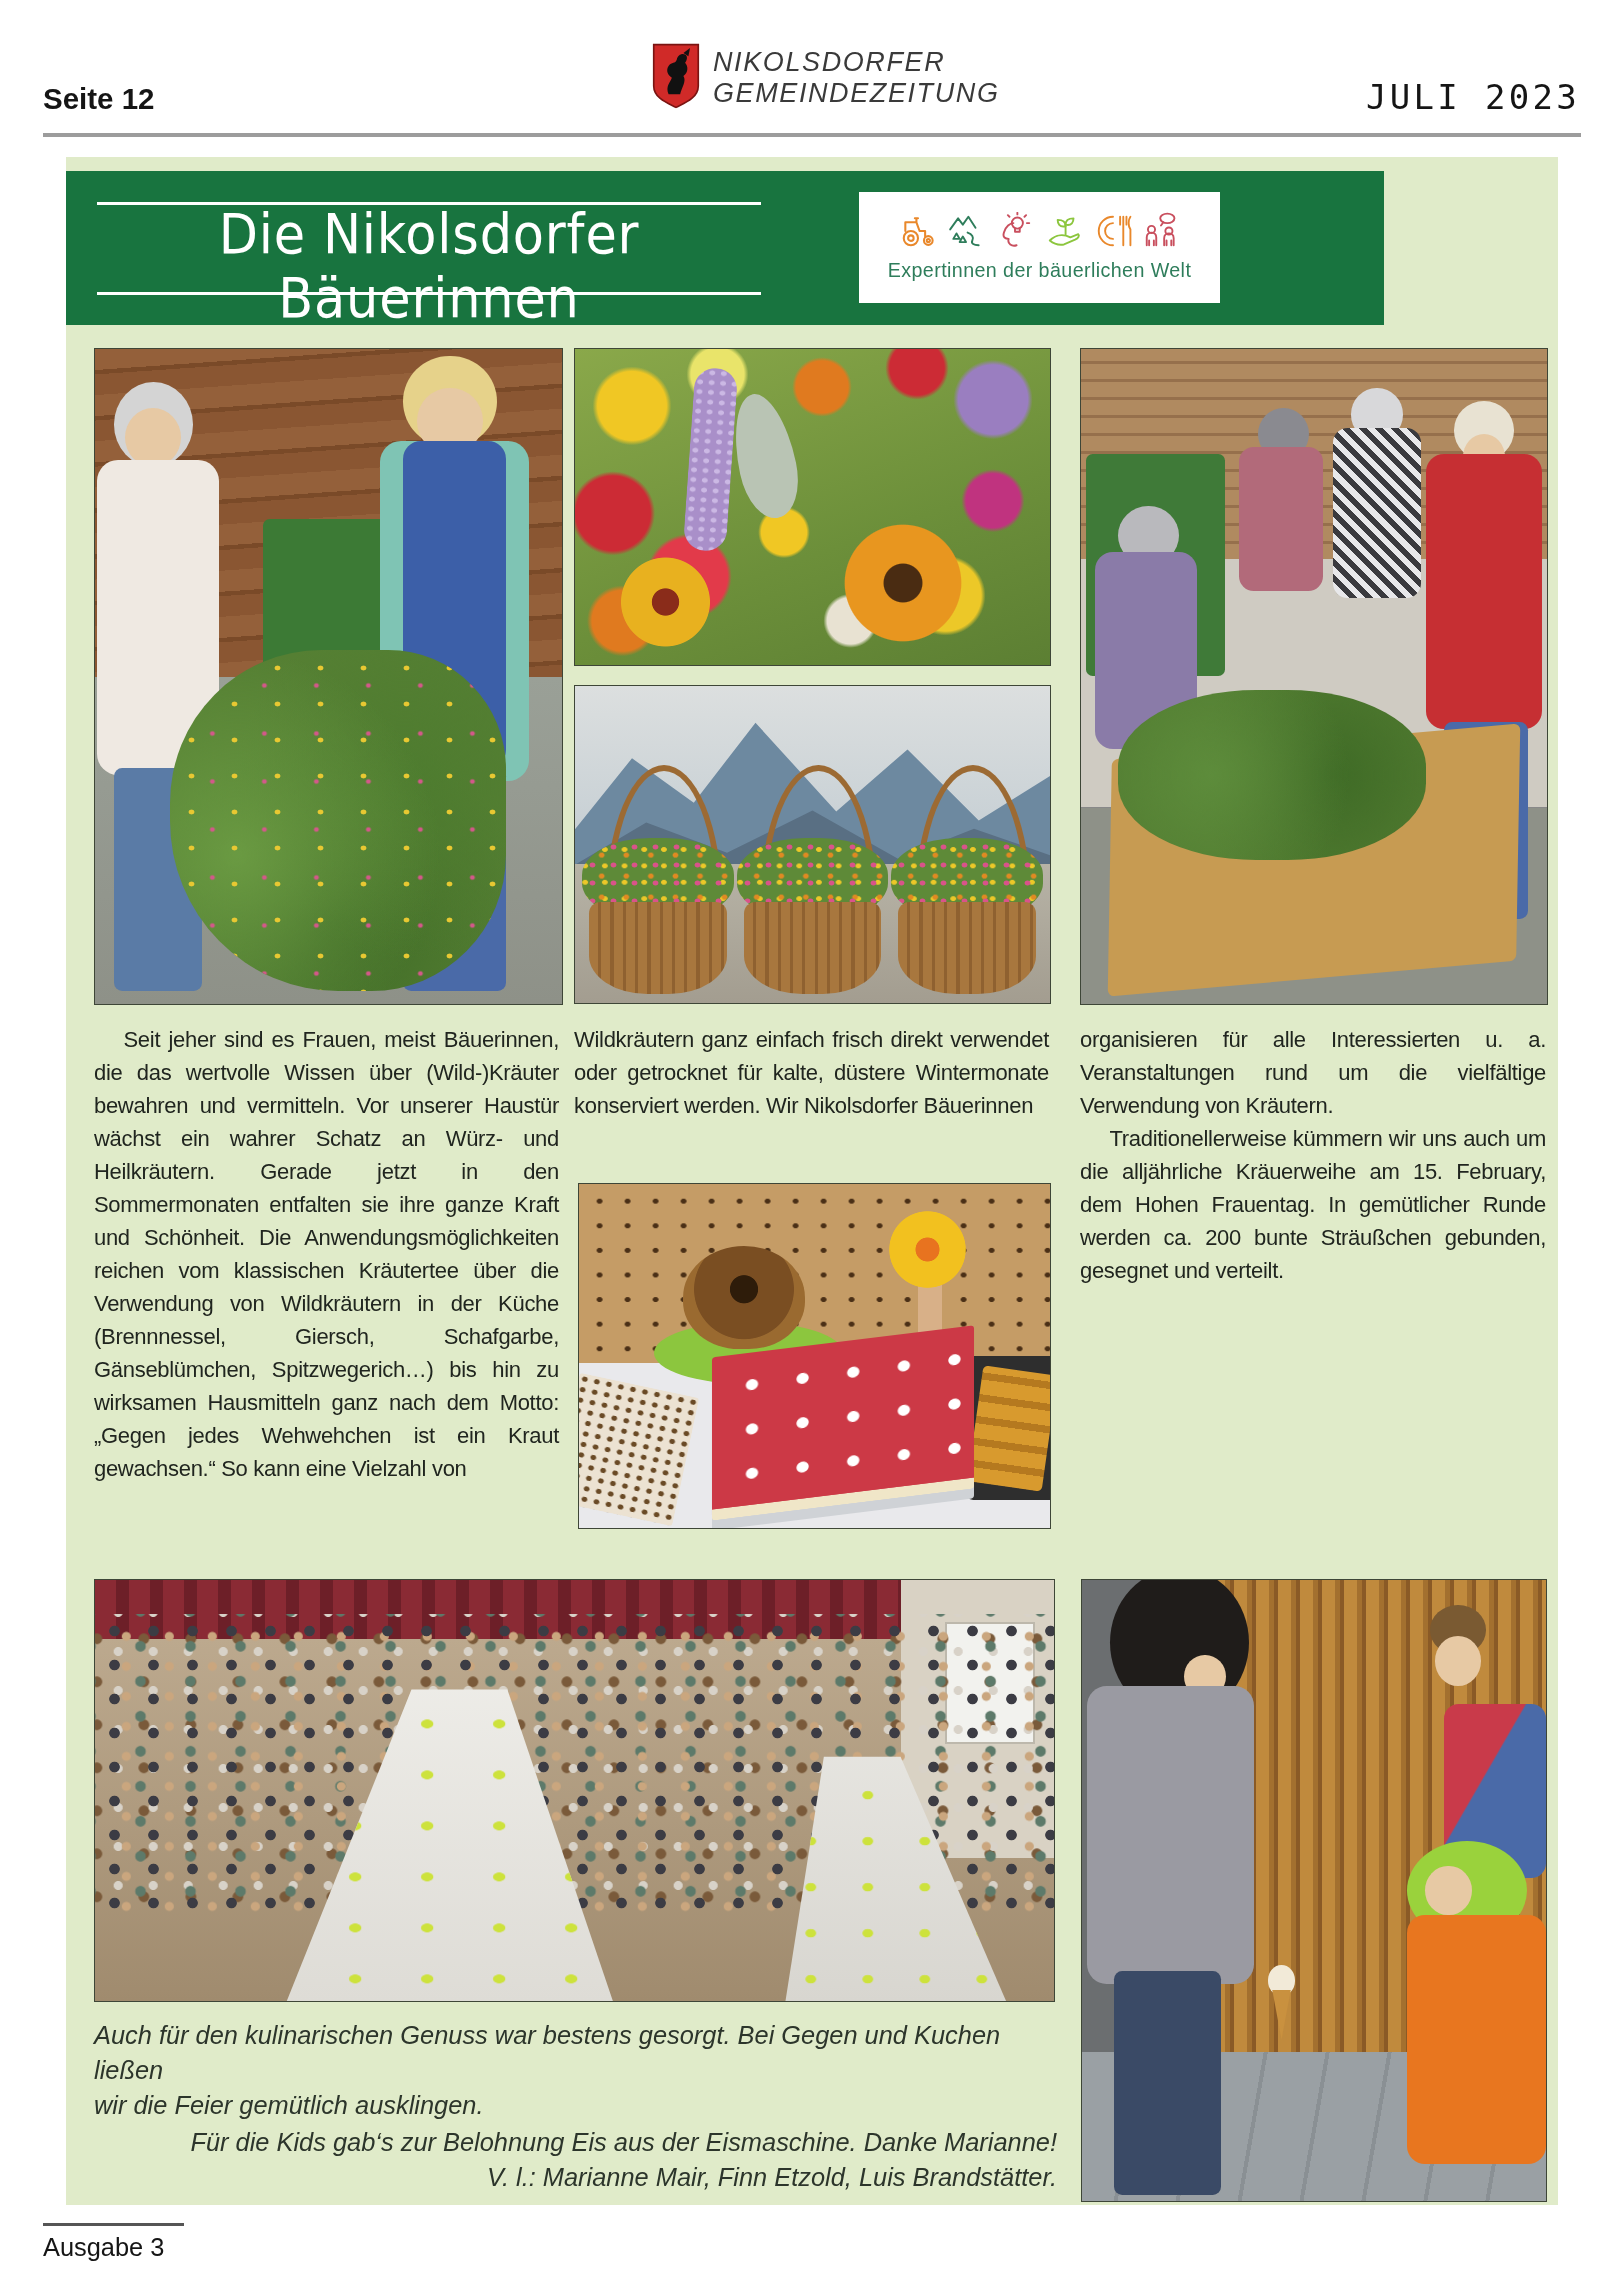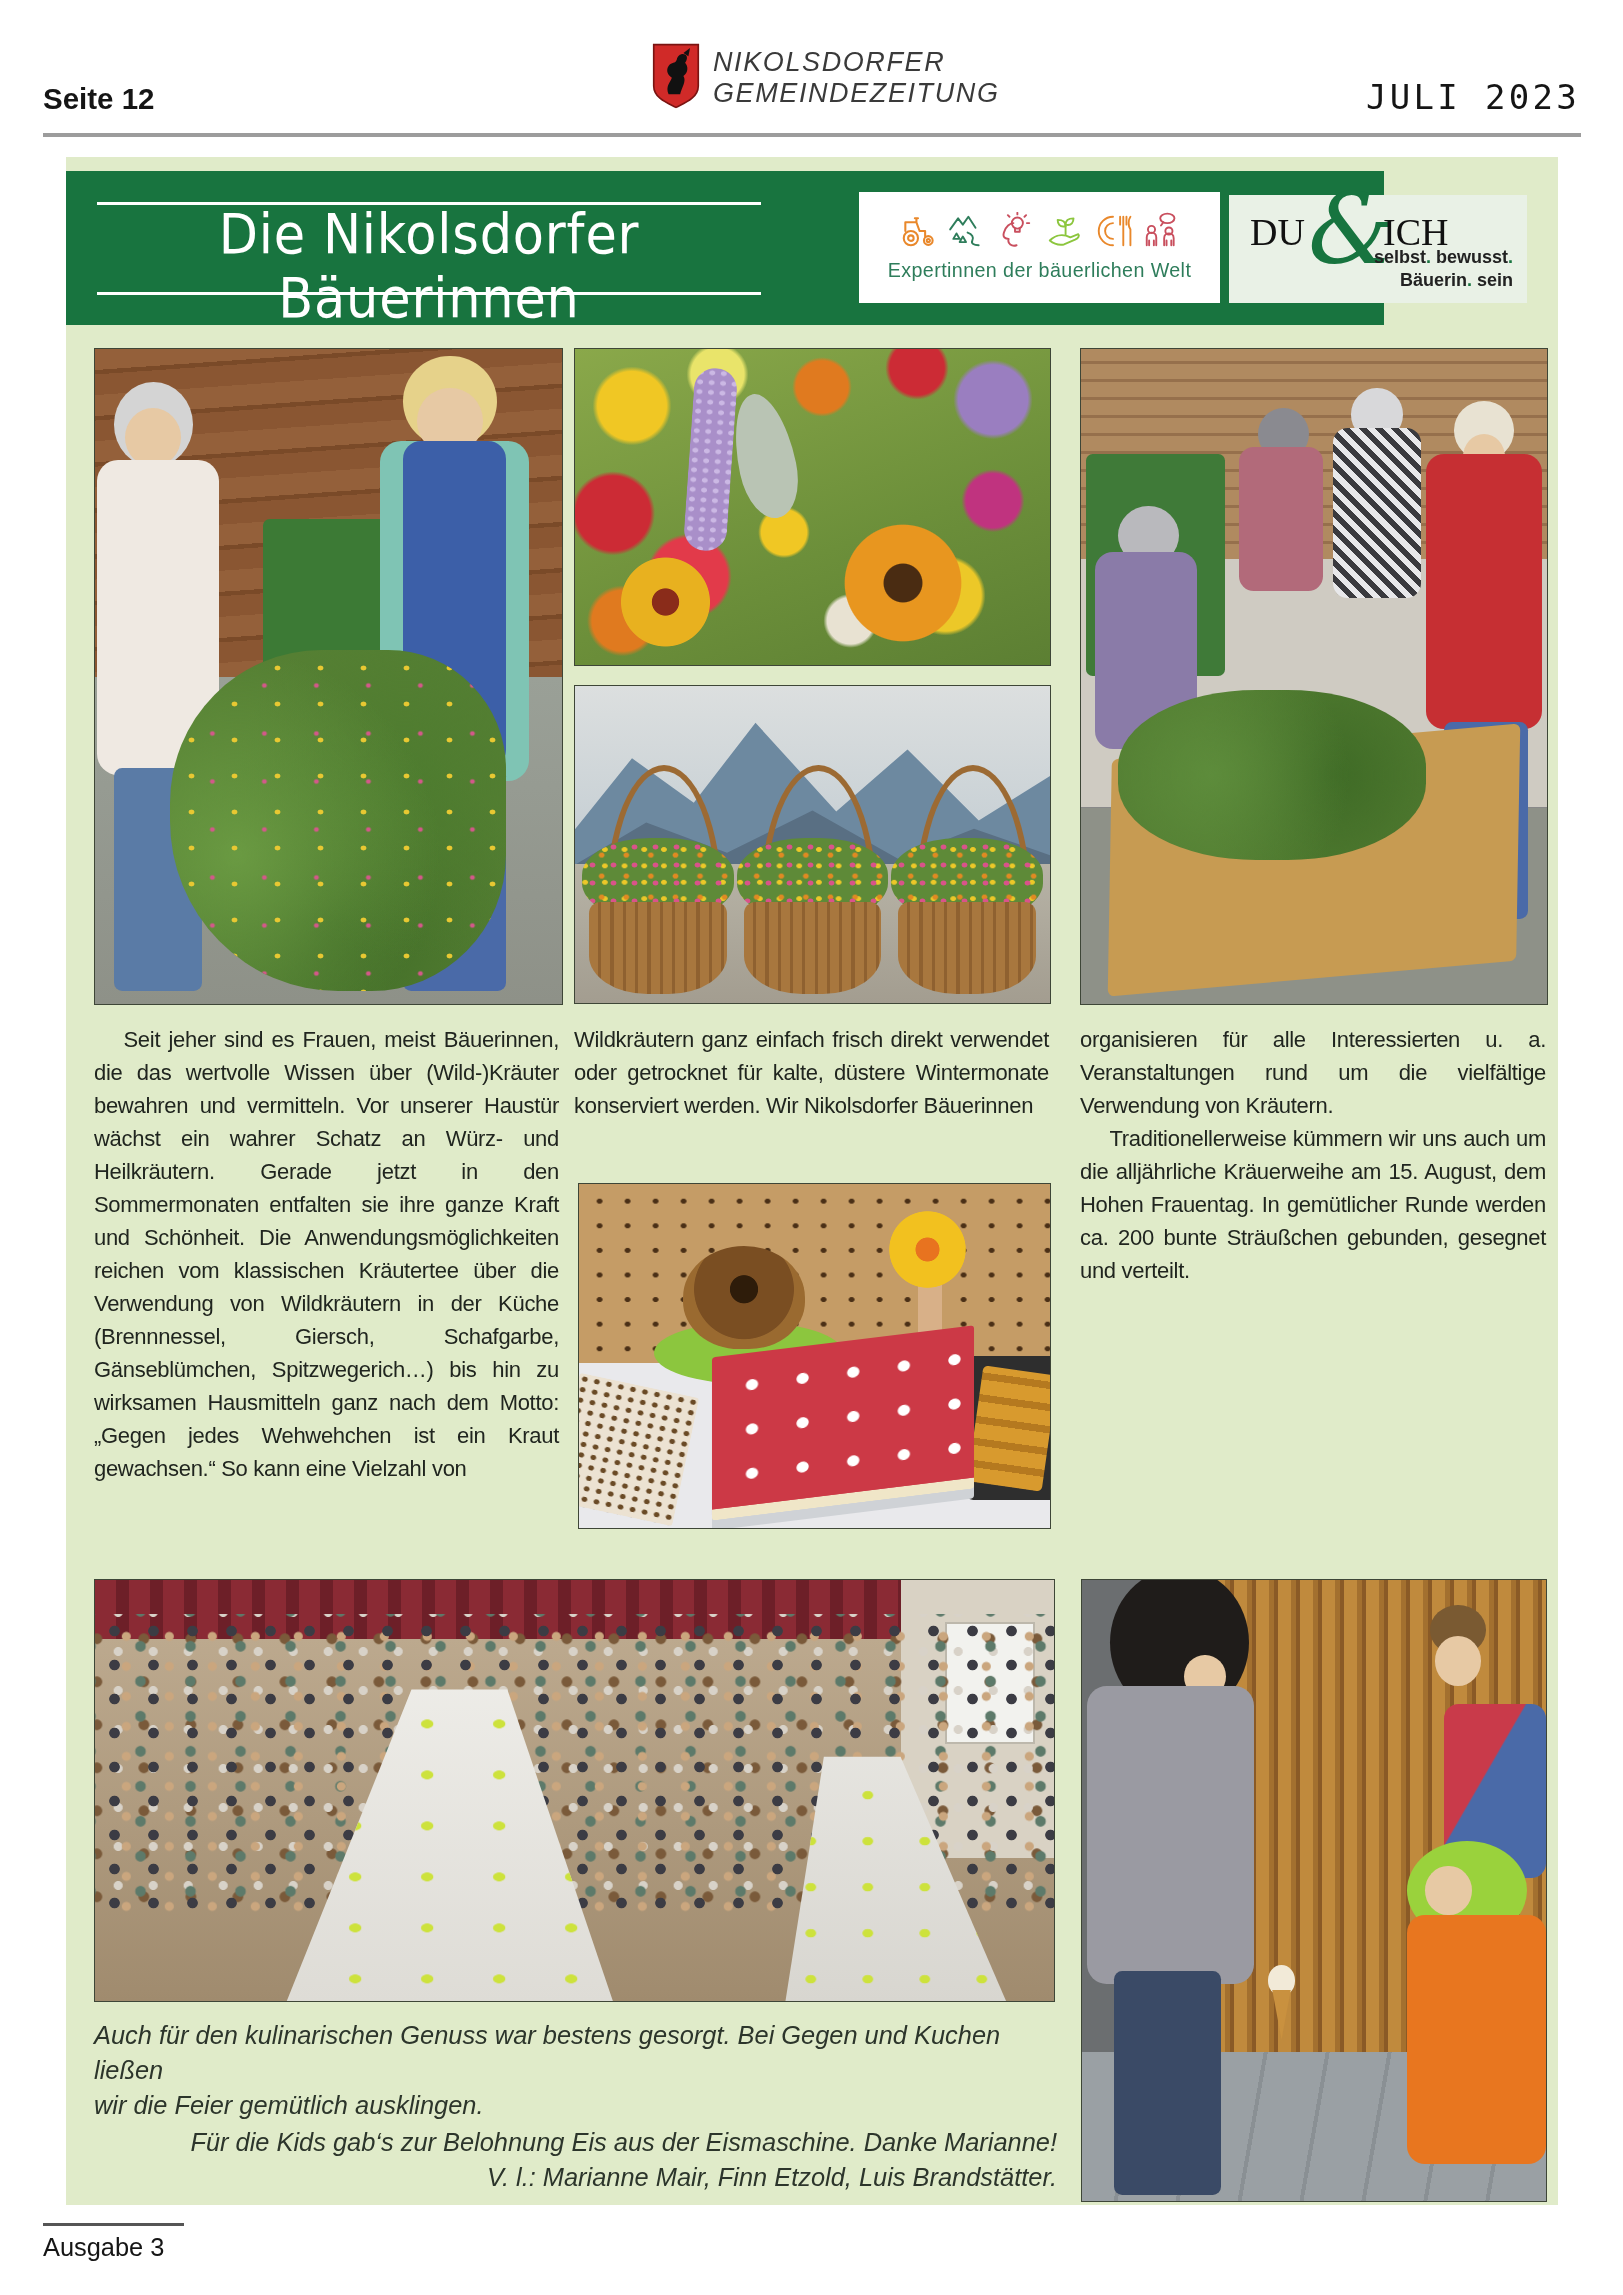--- a/index.html
+++ b/index.html
@@ -283,31 +283,20 @@
             <circle cx="12" cy="22" r="4.5"></circle>
               <path d="M6 42 v-10 c0 -4 3 -6 6 -6 c3 0 6 2 6 6 v10 M9 42 v-6 M15 42 v-6"></path>
             <circle cx="34" cy="24" r="4.5"></circle>
               <path d="M28 42 v-9 c0 -4 3 -6 6 -6 c3 0 6 2 6 6 v9 M31 42 v-6 M37 42 v-6"></path>
           </svg>
         </span>
       </div>
       <div class="expert-caption">Expertinnen der bäuerlichen Welt</div>
     </div>
 
-    <div class="a duich-box">
-      <span class="a duich-du">DU</span>
-      <span class="a duich-amp">&amp;</span>
-      <span class="a duich-ich">ICH</span>
-      <div class="a duich-tag">
-        <span>selbst</span><span class="gdot">.</span>
-        <span>bewusst</span><span class="gdot">.</span><br>
-        <span>Bäuerin</span><span class="gdot">.</span>
-        <span>sein</span>
-      </div>
-    </div>
   </div>
 
   <div class="a photo" style="left:94px;top:348px;width:467px;height:655px">
     <div class="a p1-wood"></div>
     <div class="a p1-floor"></div>
     <div class="a p1-machine"></div>
     <div class="a fig-hair p1w1-hair"></div>
     <div class="a fig-face p1w1-face"></div>
     <div class="a p1w1-body"></div>
     <div class="a p1w1-jeans"></div>
@@ -385,21 +374,21 @@
     <div class="a pc-plate"></div>
     <div class="a pc-gugel"></div>
     <div class="a pc-choc"></div>
     <div class="a pc-tray"></div>
     <div class="a pc-bars"></div>
     <div class="a pc-redcake"></div>
   </div>
 
   <div class="a col" style="left:1080px;top:1023px;width:466px">
     <p>organisieren für alle Interessierten u. a. Veranstaltungen rund um die vielfältige Verwendung von Kräutern.</p>
-    <p class="indent">Traditionellerweise kümmern wir uns auch um die alljährliche Kräuerweihe am 15. August, dem Hohen Frauentag. In gemütlicher Runde werden ca. 200 bunte Sträußchen gebunden, gesegnet und verteilt.</p>
+    <p class="indent">Traditionellerweise kümmern wir uns auch um die alljährliche Kräuerweihe am 15. February, dem Hohen Frauentag. In gemütlicher Runde werden ca. 200 bunte Sträußchen gebunden, gesegnet und verteilt.</p>
   </div>
 
   <div class="a photo" style="left:94px;top:1579px;width:959px;height:421px">
     <div class="a ph-floor"></div>
     <div class="a ph-curtain"></div>
     <div class="a ph-wallr"></div>
     <div class="a ph-board"></div>
     <div class="a ph-crowd"></div>
     <div class="a ph-table"></div>
     <div class="a ph-napkins"></div>

